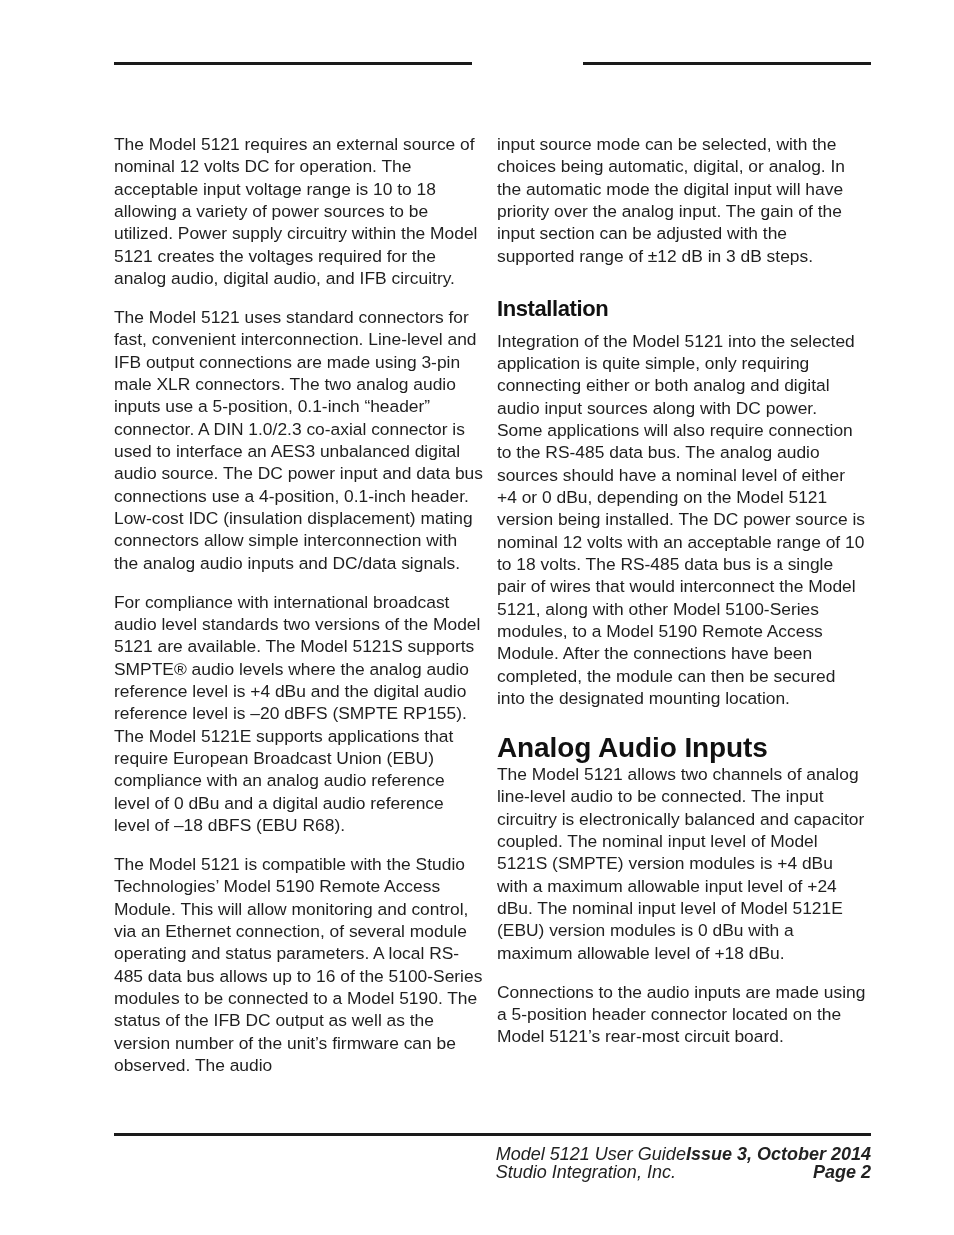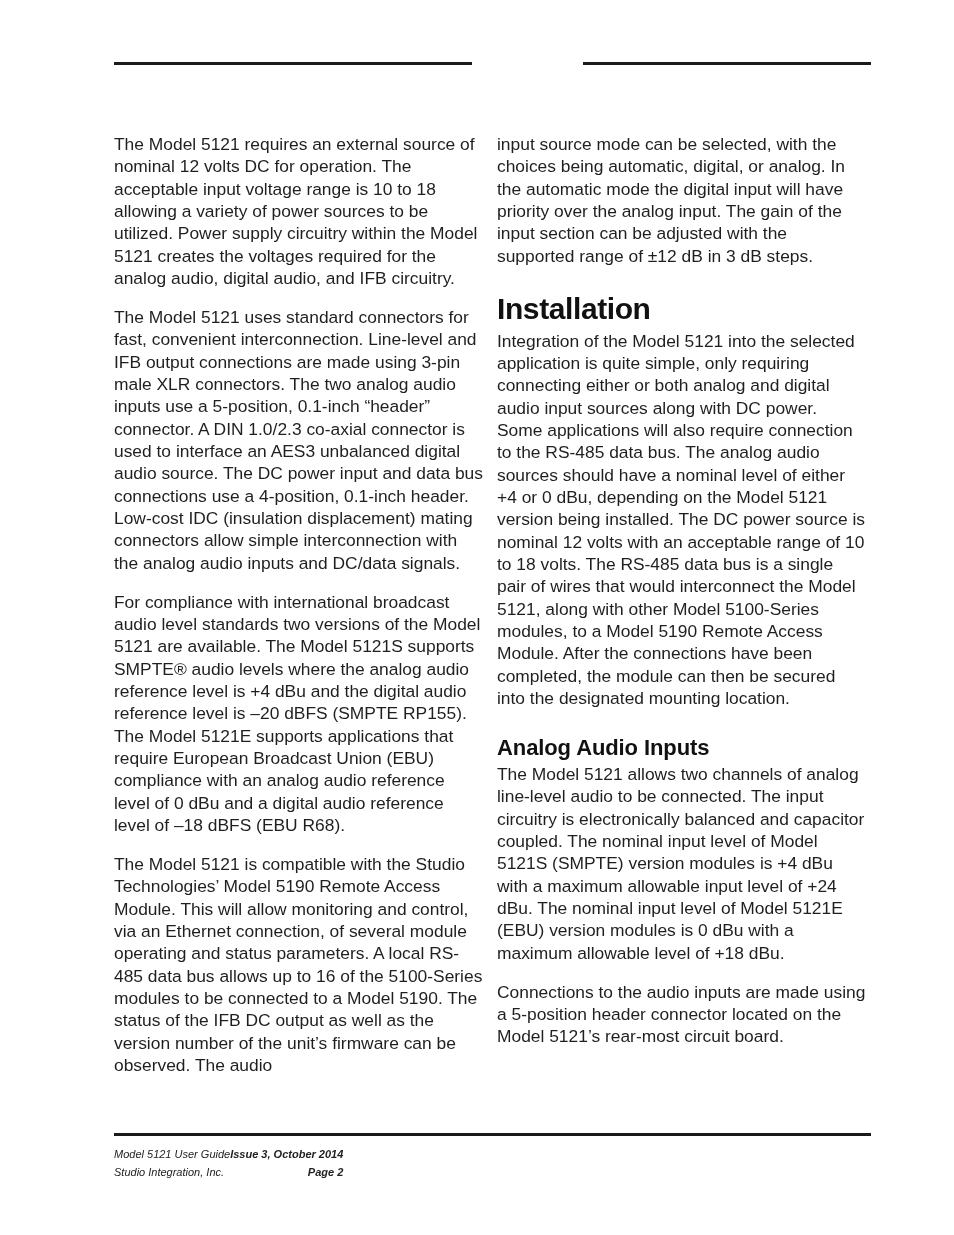--- a/index.html
+++ b/index.html
@@ -61,30 +61,30 @@
   .column p {
     margin: 0 0 16.5px 0;
   }
   .column p.tight {
     margin-bottom: 0;
   }
 
   h1.section-title {
     margin: 0 0 2px 0;
     padding-top: 6px;
-    font-size: 30px;
+    font-size: 22px;
     line-height: 38px;
     font-weight: bold;
     letter-spacing: -0.4px;
     color: #111111;
   }
   h2.sub-title {
     margin: 0 0 3px 0;
     padding-top: 9px;
-    font-size: 22px;
+    font-size: 28px;
     line-height: 25px;
     font-weight: bold;
     letter-spacing: -0.1px;
     color: #111111;
   }
 
   
   .page-footer {
     position: absolute;
     left: 114px;
@@ -99,23 +99,23 @@
     width: 757px;
     height: 2.6px;
     background: #1a1a1a;
   }
   .footer-cols {
     position: absolute;
     left: 0;
     top: 13px;
     width: 757px;
     display: flex;
-    justify-content: flex-start;
+    justify-content: flex-end;
     font-style: italic;
-    font-size: 11px;
+    font-size: 18px;
     line-height: 17.5px;
     color: #222222;
   }
   .footer-left  { text-align: left; }
   .footer-right { text-align: right; font-weight: bold; }
   .footer-line { display: block; white-space: nowrap; }
 </style>
 </head>
 <body>
 

